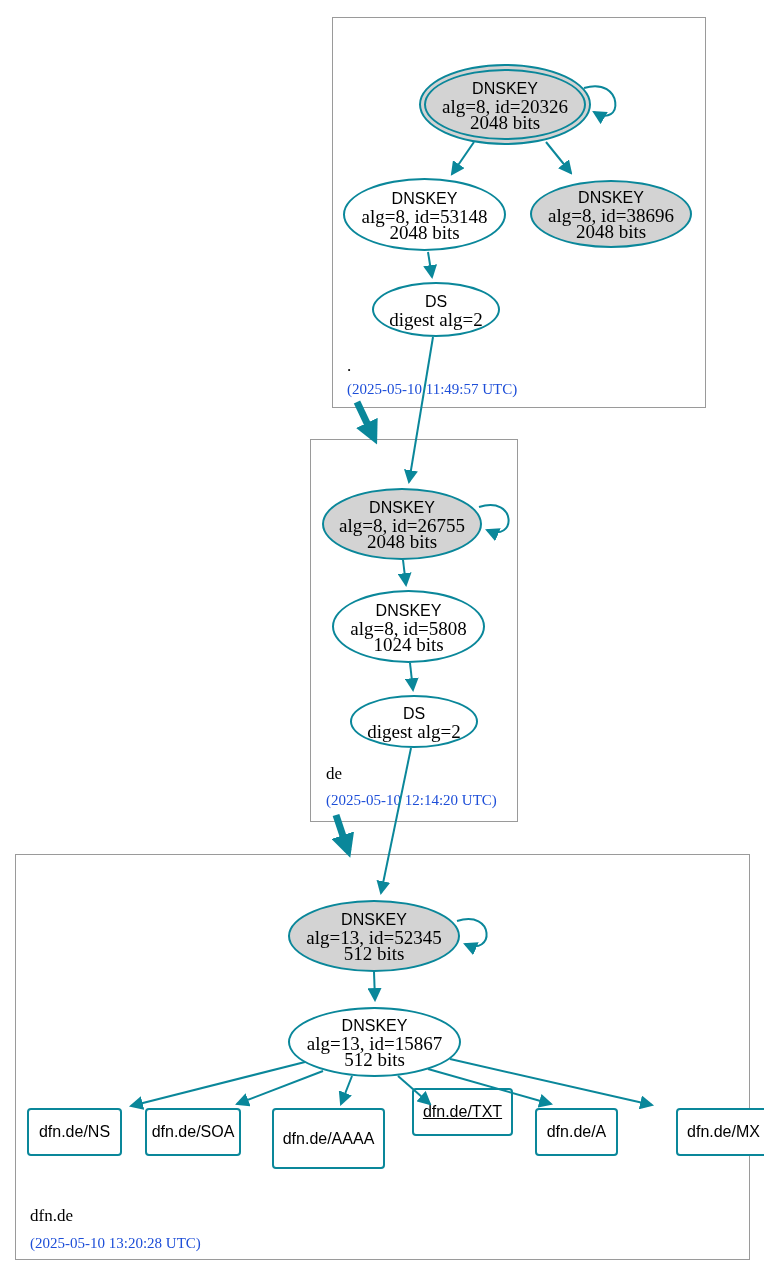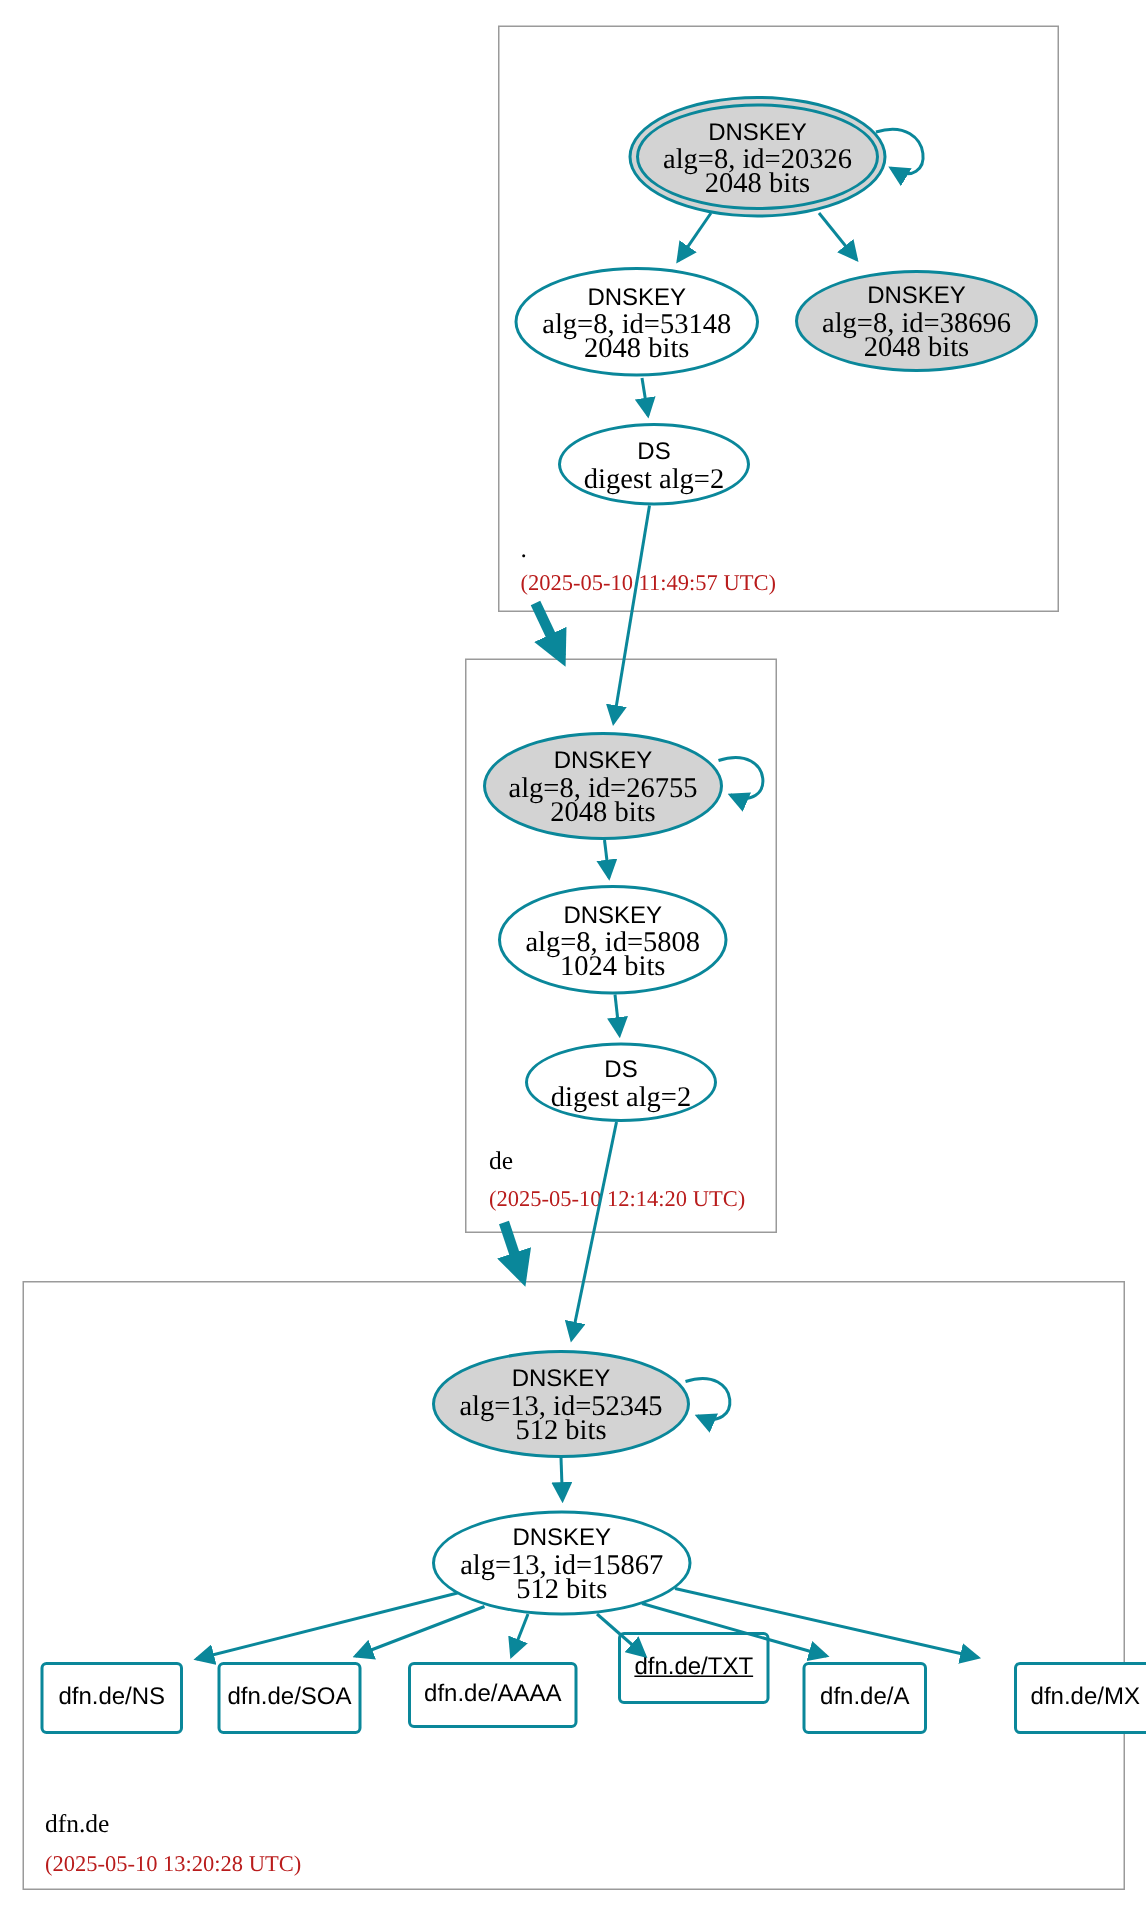--- a/index.html
+++ b/index.html
@@ -2,21 +2,21 @@
 <html style="--teal: #0a879a; --grayfill: #d3d3d3; --boxborder: #9a9a9a;"><head>
 <meta charset="utf-8">
 <style>
   :root { --teal:#0a879a; --grayfill:#d3d3d3; --boxborder:#9a9a9a; }
   * { margin:0; padding:0; box-sizing:border-box; }
   html,body { background:#fff; }
   body { font-family:"Liberation Sans", sans-serif; color:#000; }
   .canvas { position:relative; width:764px; height:1278px; background:#fff; overflow:hidden; }
   .zone-box { position:absolute; border:1px solid var(--boxborder); background:transparent; }
   .zone-label { position:absolute; font-family:"Liberation Serif", serif; font-size:17px; color:#000; }
-  .zone-ts { position:absolute; font-family:"Liberation Serif", serif; font-size:15px; color:#b91c1c; white-space:nowrap; }
+  .zone-ts { position:absolute; font-family:"Liberation Serif", serif; font-size:15px; color:#1d4ed8; white-space:nowrap; }
   .node { position:absolute; display:flex; flex-direction:column; align-items:center; justify-content:center; text-align:center; }
   .ellipse { border:2px solid var(--teal); border-radius:50%; background:#fff; }
   .ellipse.gray { background:var(--grayfill); }
   .double-outer { position:absolute; border:2px solid var(--teal); border-radius:50%; background:var(--grayfill); padding:3px; display:flex; }
   .double-inner { flex:1; border:2px solid var(--teal); border-radius:50%; background:var(--grayfill); display:flex; flex-direction:column; align-items:center; justify-content:center; text-align:center; }
   .node-title { font-size:16px; line-height:20px; }
   .node-detail { font-family:"Liberation Serif", serif; font-size:19px; line-height:16px; }
   .rrbox { position:absolute; border:2px solid var(--teal); border-radius:4px; background:#fff; display:flex; align-items:center; justify-content:center; font-size:16px; white-space:nowrap; }
   svg.edges { position:absolute; left:0; top:0; width:764px; height:1278px; pointer-events:none; }
   svg.edges path.e { stroke:var(--teal); stroke-width:2; fill:none; }
@@ -90,21 +90,21 @@
   </div>
 
   <div class="node ellipse" style="left:288px; top:1007px; width:173px; height:70px;">
     <div class="node-title">DNSKEY</div>
     <div class="node-detail">alg=13, id=15867</div>
     <div class="node-detail">512 bits</div>
   </div>
 
   <div class="rrbox" style="left:27px;  top:1108px; width:95px;  height:48px;">dfn.de/NS</div>
   <div class="rrbox" style="left:145px; top:1108px; width:96px; height:48px;">dfn.de/SOA</div>
-  <div class="rrbox" style="left:272px; top:1108px; width:113px; height:44px;">dfn.de/AAAA</div>
+  <div class="rrbox" style="left:272px; top:1108px; width:113px; height:61px;">dfn.de/AAAA</div>
   <div class="rrbox" style="left:412px; top:1088px; width:101px; height:48px;text-decoration:underline;">dfn.de/TXT</div>
   <div class="rrbox" style="left:535px; top:1108px; width:83px;  height:48px;text-align:right;">dfn.de/A</div>
   <div class="rrbox" style="left:676px; top:1108px; width:95px;  height:48px;">dfn.de/MX</div>
 
   <svg class="edges" xmlns="http://www.w3.org/2000/svg">
     <defs>
       <marker id="arr" viewBox="0 0 10 10" refX="8.5" refY="5" markerWidth="7" markerHeight="7" orient="auto">
         <path d="M0 0 L10 5 L0 10 z"></path>
       </marker>
       <marker id="arrBig" viewBox="0 0 10 10" refX="7" refY="5" markerWidth="3.4" markerHeight="3.4" orient="auto">

